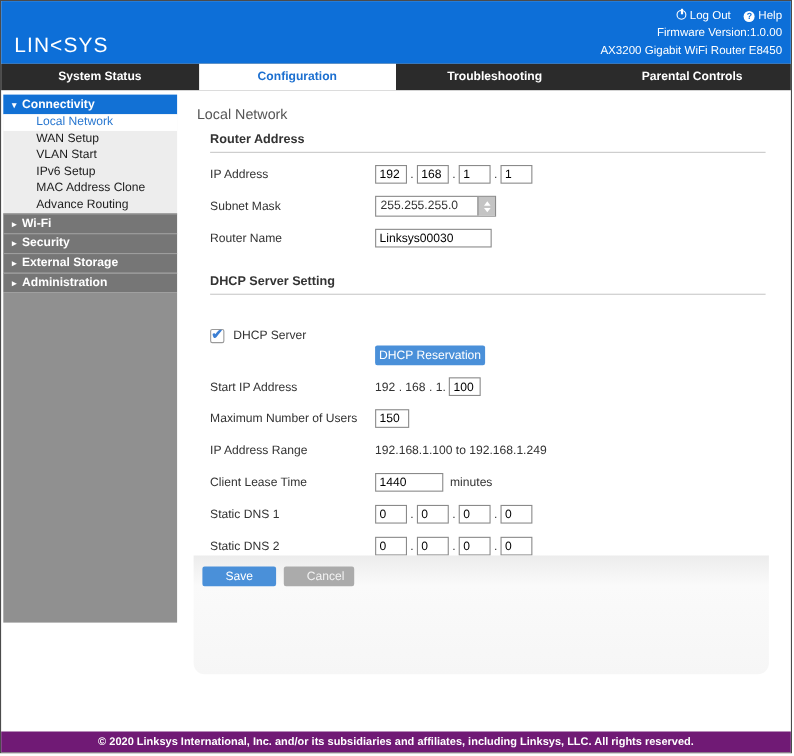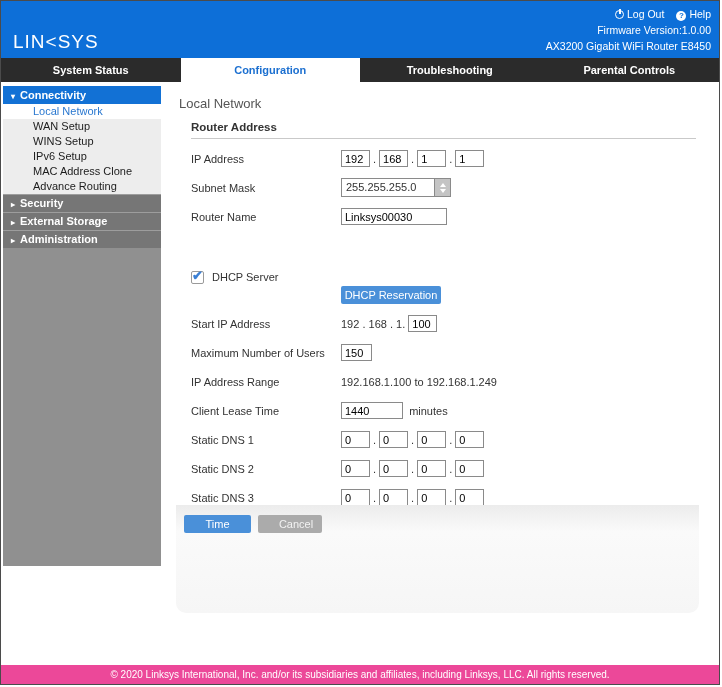--- a/index.html
+++ b/index.html
@@ -51,21 +51,21 @@
   .btn { border:none; color:#fff; font-size:11px; font-family:inherit; border-radius:2px; cursor:pointer; }
   .btn-res { width:100px; height:18px; background:#4a90d9;margin-top:36px; }
   .sec-gap { margin-top:24px; }
 
   
   .panel-foot { position:absolute; left:5px; right:12px; bottom:0; height:108px; background:linear-gradient(#ececec, #fafafa 25%, #f6f6f6); border-radius:0 0 10px 10px; }
   .btn-save { width:67px; height:18px; background:#4a90d9; margin:10px 0 0 8px; }
   .btn-cancel { width:64px; height:18px; background:#ababab; color:#f2f2f2; margin-left:7px;padding-left:12px; }
 
   
-  .footer { position:absolute; left:0; right:0; bottom:0; height:19px; background:#ec4899; color:#fff; font-size:10px; text-align:center; line-height:19px; }
+  .footer { position:absolute; left:0; right:0; bottom:0; height:19px; background:#701a75; color:#fff; font-size:10px; text-align:center; line-height:19px;font-weight:bold; }
 </style>
 </head>
 <body>
 
 <div class="page">
 
   <div class="hdr">
     <div class="logo">LIN&lt;SYS</div>
     <div class="hdr-right">
       <div>
@@ -81,25 +81,26 @@
     <div class="tab active">Configuration</div>
     <div class="tab">Troubleshooting</div>
     <div class="tab">Parental Controls</div>
   </div>
 
   <div class="sidebar">
     <div class="side-head"><span class="caret">▾</span><span>Connectivity</span></div>
     <div class="submenu">
       <div class="sitem selected">Local Network</div>
       <div class="sitem">WAN Setup</div>
-      <div class="sitem">WINS Setup</div>
+      <div class="sitem">VLAN Start</div>
       <div class="sitem">IPv6 Setup</div>
       <div class="sitem">MAC Address Clone</div>
       <div class="sitem">Advance Routing</div>
     </div>
+    <div class="side-collapsed"><span class="caret">▸</span><span>Wi-Fi</span></div>
     <div class="side-collapsed"><span class="caret">▸</span><span>Security</span></div>
     <div class="side-collapsed"><span class="caret">▸</span><span>External Storage</span></div>
     <div class="side-collapsed"><span class="caret">▸</span><span>Administration</span></div>
     <div class="side-fill"></div>
   </div>
 
   <div class="main">
     <div class="page-title">Local Network</div>
 
     <div class="section">
@@ -133,20 +134,21 @@
 
       <div class="frow">
         <div class="flabel">Router Name</div>
         <div class="fctl">
           <input class="txt" style="width: 106px;" value="Linksys00030">
         </div>
       </div>
     </div>
 
     <div class="section sec-gap">
+      <div class="section-title">DHCP Server Setting</div>
 
       <div class="frow">
         <div class="flabel" style="display:flex;align-items:center">
           <span class="cbx">
               <span class="check">✔</span>
             </span>
           <span>DHCP Server</span>
         </div>
         <div class="fctl">
           <button class="btn btn-res">DHCP Reservation</button>
@@ -228,19 +230,19 @@
             <input class="oct" value="0" style="">
             <span class="dot">.</span>
             <input class="oct" value="0" style="">
             <span class="dot">.</span>
             <input class="oct" value="0" style="">
         </div>
       </div>
     </div>
 
     <div class="panel-foot">
-      <button class="btn btn-save">Time</button><button class="btn btn-cancel">Cancel</button>
+      <button class="btn btn-save">Save</button><button class="btn btn-cancel">Cancel</button>
     </div>
   </div>
 
   <div class="footer">© 2020 Linksys International, Inc. and/or its subsidiaries and affiliates, including Linksys, LLC. All rights reserved.</div>
 
 </div>
 
 </body></html>

